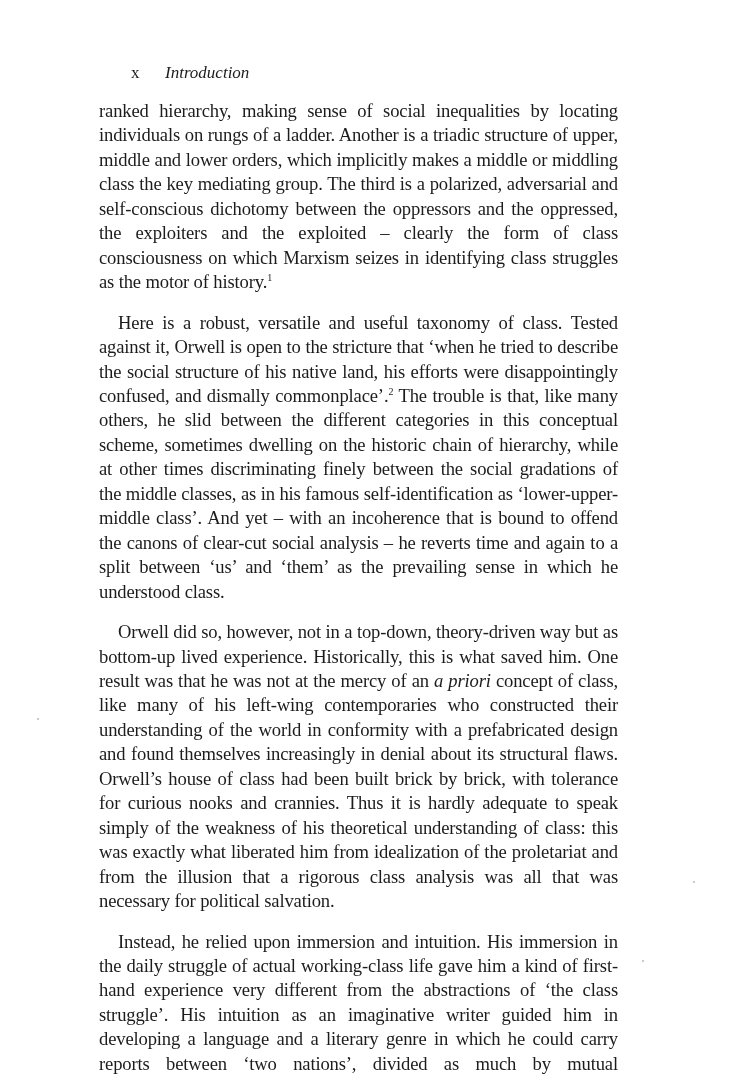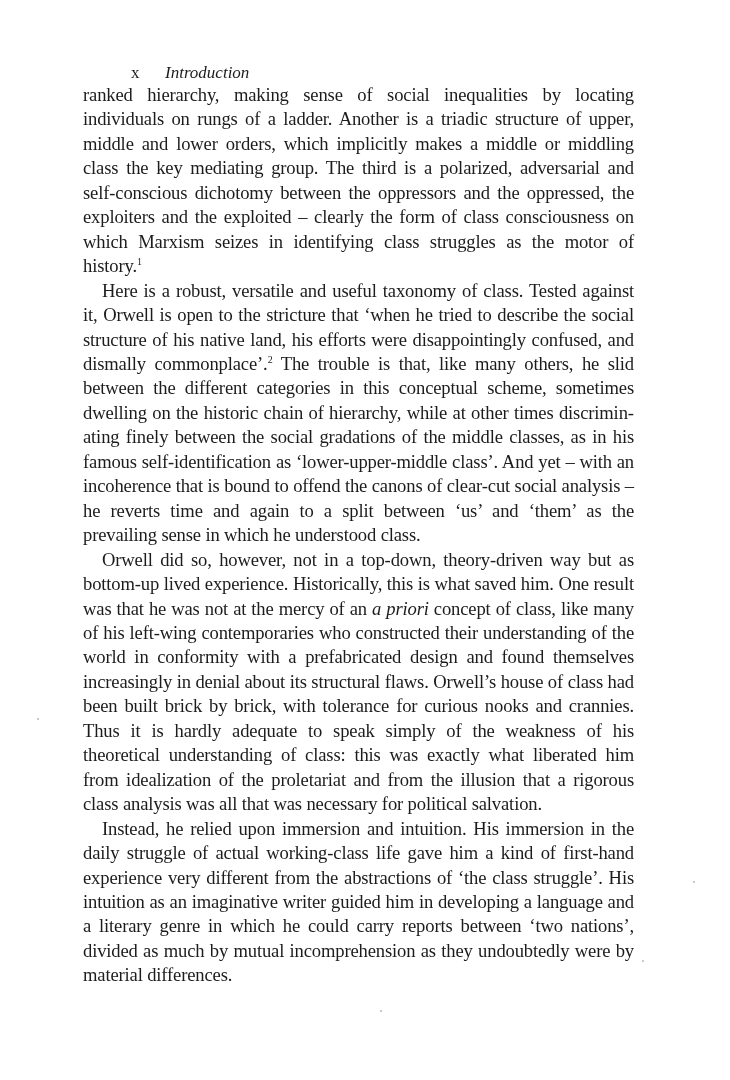--- a/index.html
+++ b/index.html
@@ -34,21 +34,21 @@
       position: absolute;
       top: 83px;
       left: 83px;
       width: 551px;
       font-size: 18.6px;
       line-height: 24.45px;
       text-align: justify;
       letter-spacing: -0.15px;
     }
     .body-text p {
-      margin: 0;
+      margin: 16px;
       text-indent: 19px;
     }
     .body-text p.noindent {
       text-indent: 0;
     }
     sup {
       font-size: 10px;
       line-height: 0;
       vertical-align: 7px;
     }

